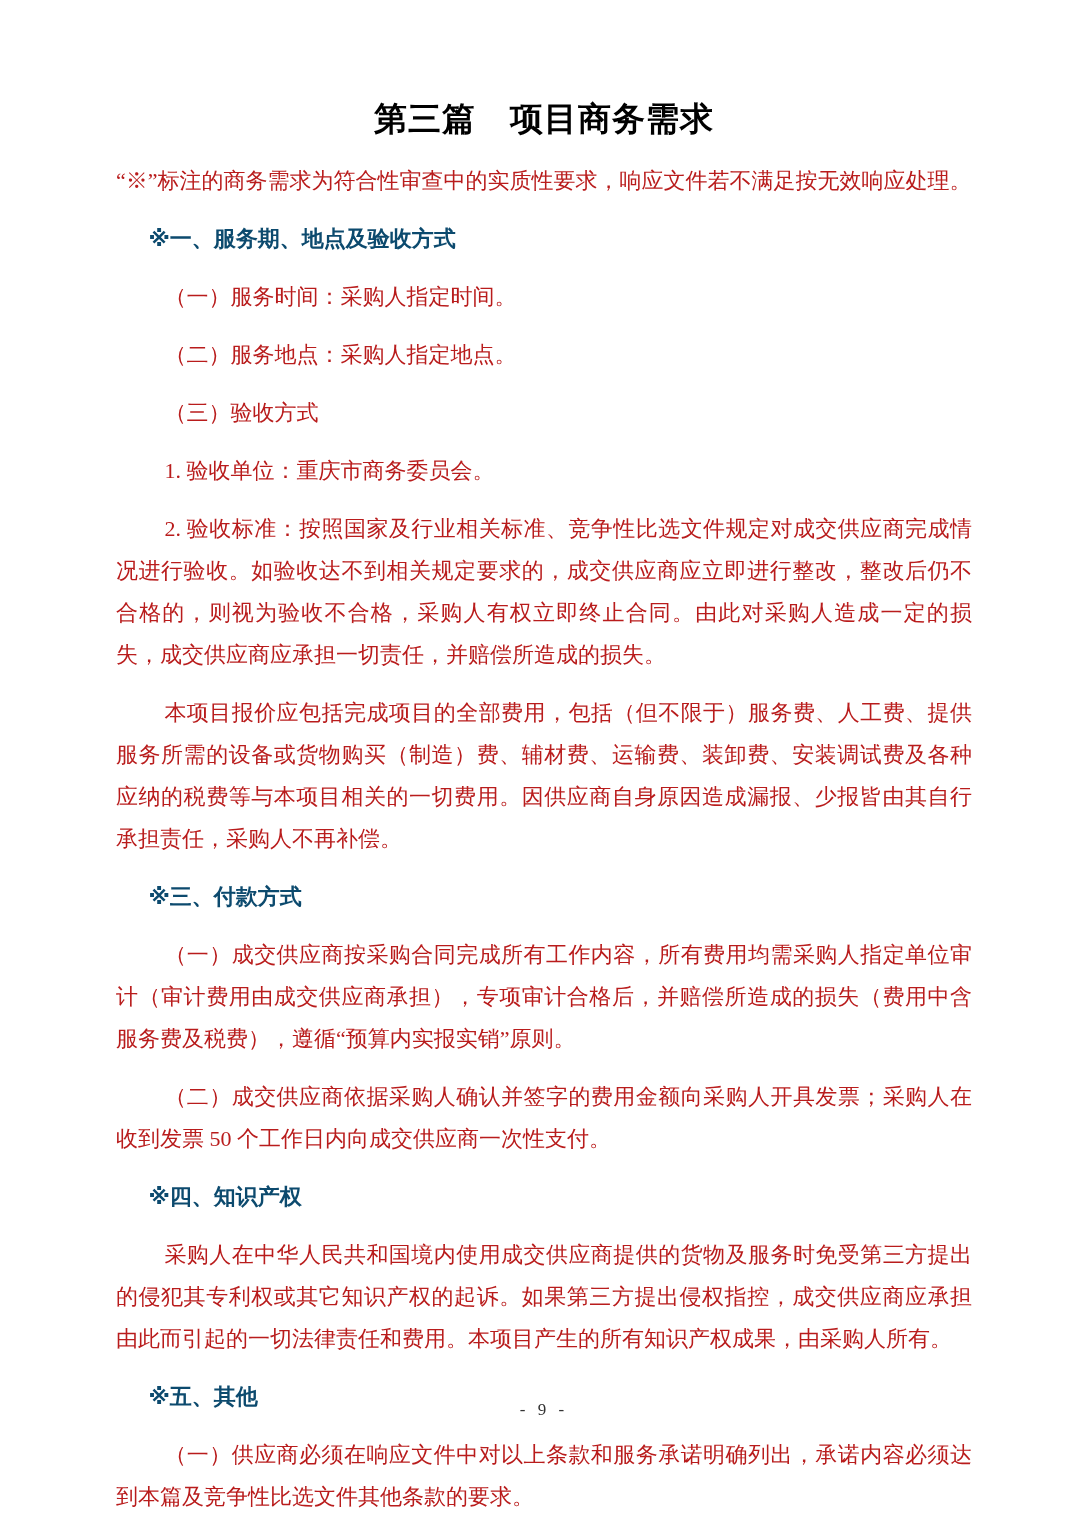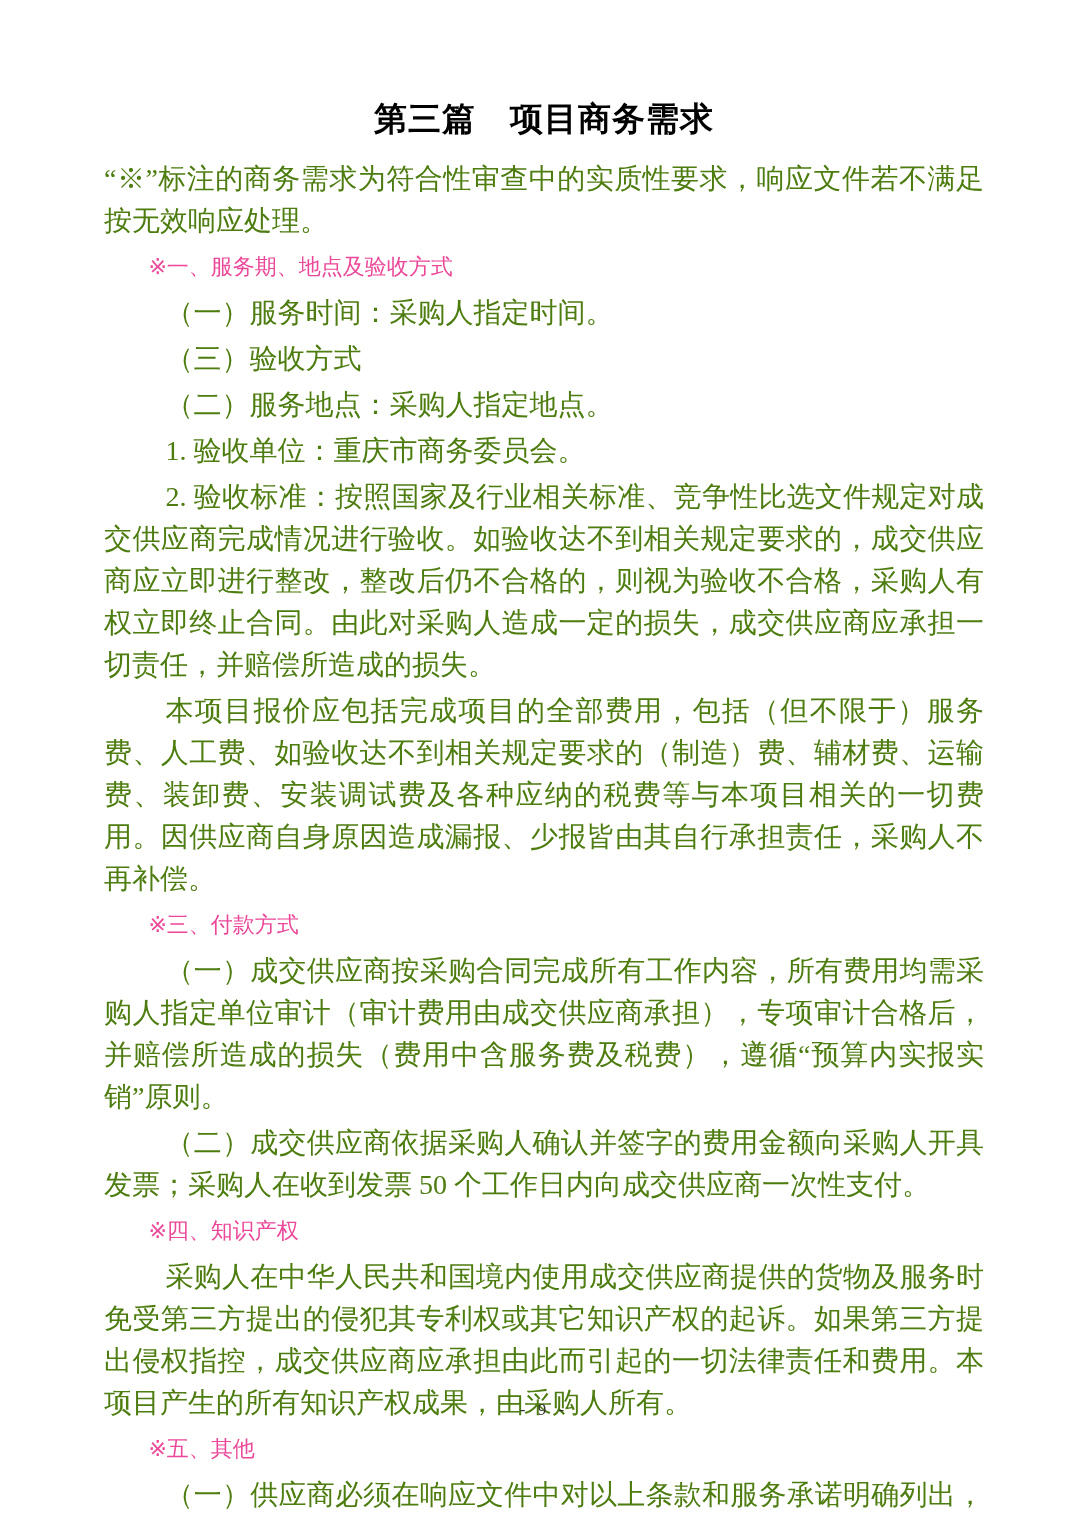--- a/index.html
+++ b/index.html
@@ -28,38 +28,38 @@
     margin-bottom: 14px;
     font-family: "Liberation Serif", "DejaVu Serif", serif;
     font-weight: bold;
     font-size: 33px;
     line-height: 50px;
     text-align: center;
     color: #000000;
     letter-spacing: 1px;
   }
   .para {
-    margin: 4px;
+    margin: 16px;
     font-family: "Liberation Serif", "DejaVu Serif", serif;
-    font-size: 28px;
+    font-size: 22px;
     line-height: 42px;
     text-align: justify;
-    color: #4d7c0f;
+    color: #b91c1c;
   }
   .para.indent {
     text-indent: 2.2em;
   }
   .section-heading {
     margin: 0;
     font-family: "Liberation Sans", "DejaVu Sans", sans-serif;
-    font-weight: normal;
+    font-weight: bold;
     font-size: 22px;
     line-height: 42px;
     text-indent: 2.2em;
-    color: #ec4899;
+    color: #0c4a6e;
   }
   .page-footer {
     position: absolute;
     left: 100px;
     width: 888px;
     top: 1398px;
     text-align: center;
     font-family: "Liberation Serif", "DejaVu Serif", serif;
     font-size: 17px;
     line-height: 24px;
@@ -72,26 +72,26 @@
 
 <div class="page">
   <div class="content">
 
     <h1 class="doc-title">第三篇　项目商务需求</h1>
 
     <p class="para">“※”标注的商务需求为符合性审查中的实质性要求，响应文件若不满足按无效响应处理。</p>
 
     <h2 class="section-heading">※一、服务期、地点及验收方式</h2>
     <p class="para indent">（一）服务时间：采购人指定时间。</p>
+    <p class="para indent">（二）服务地点：采购人指定地点。</p>
     <p class="para indent">（三）验收方式</p>
-    <p class="para indent">（二）服务地点：采购人指定地点。</p>
     <p class="para indent">1. 验收单位：重庆市商务委员会。</p>
     <p class="para indent">2. 验收标准：按照国家及行业相关标准、竞争性比选文件规定对成交供应商完成情况进行验收。如验收达不到相关规定要求的，成交供应商应立即进行整改，整改后仍不合格的，则视为验收不合格，采购人有权立即终止合同。由此对采购人造成一定的损失，成交供应商应承担一切责任，并赔偿所造成的损失。</p>
 
-    <p class="para indent">本项目报价应包括完成项目的全部费用，包括（但不限于）服务费、人工费、如验收达不到相关规定要求的（制造）费、辅材费、运输费、装卸费、安装调试费及各种应纳的税费等与本项目相关的一切费用。因供应商自身原因造成漏报、少报皆由其自行承担责任，采购人不再补偿。</p>
+    <p class="para indent">本项目报价应包括完成项目的全部费用，包括（但不限于）服务费、人工费、提供服务所需的设备或货物购买（制造）费、辅材费、运输费、装卸费、安装调试费及各种应纳的税费等与本项目相关的一切费用。因供应商自身原因造成漏报、少报皆由其自行承担责任，采购人不再补偿。</p>
 
     <h2 class="section-heading">※三、付款方式</h2>
     <p class="para indent">（一）成交供应商按采购合同完成所有工作内容，所有费用均需采购人指定单位审计（审计费用由成交供应商承担），专项审计合格后，并赔偿所造成的损失（费用中含服务费及税费），遵循“预算内实报实销”原则。</p>
     <p class="para indent">（二）成交供应商依据采购人确认并签字的费用金额向采购人开具发票；采购人在收到发票 50 个工作日内向成交供应商一次性支付。</p>
 
     <h2 class="section-heading">※四、知识产权</h2>
     <p class="para indent">采购人在中华人民共和国境内使用成交供应商提供的货物及服务时免受第三方提出的侵犯其专利权或其它知识产权的起诉。如果第三方提出侵权指控，成交供应商应承担由此而引起的一切法律责任和费用。本项目产生的所有知识产权成果，由采购人所有。</p>
 
     <h2 class="section-heading">※五、其他</h2>
     <p class="para indent">（一）供应商必须在响应文件中对以上条款和服务承诺明确列出，承诺内容必须达到本篇及竞争性比选文件其他条款的要求。</p>

